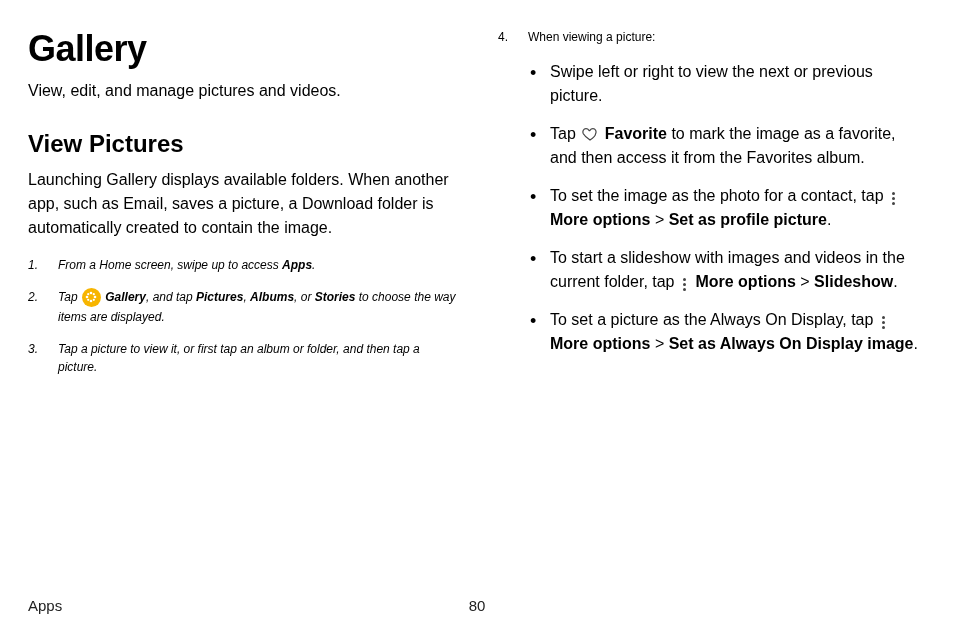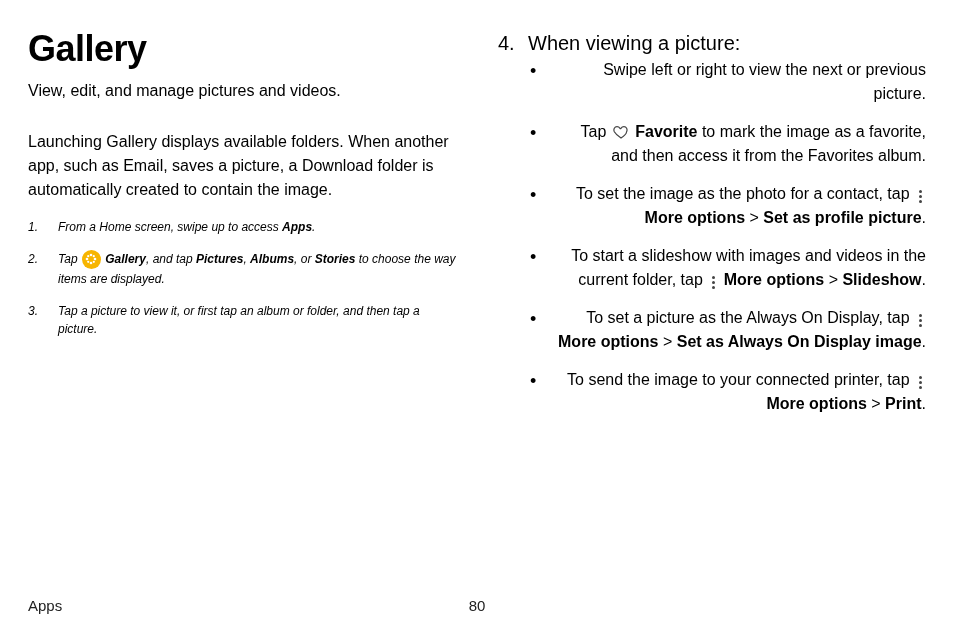--- a/index.html
+++ b/index.html
@@ -60,21 +60,20 @@
   }
   ol > li::before {
     content: counter(item) ".";
     position: absolute;
     left: 0;
     top: 0;
   }
   ul.bullets {
     list-style: none;
     padding-left: 0;
-    text-align: right;
   }
   ul.bullets > li {
     padding-left: 22px;
     position: relative;
     font-size: 16px;
     line-height: 1.5;
     margin-bottom: 14px;
   }
   ul.bullets > li::before {
     content: "•";
@@ -137,41 +136,43 @@
     font-size: 15px;
     color: #222;
   }
   .footer-section { flex: 0 0 auto; }
   .footer-page {
     position: absolute;
     left: 50%;
     transform: translateX(-50%);
   }
   .step4-header {
-    font-size: 20px;
-    line-height: 1.5;
+    font-size: 12px;
+    line-height: 1.5;
+    margin-bottom: 14px;
     padding-left: 30px;
     position: relative;
   }
   .step4-header::before {
     content: "4.";
     position: absolute;
     left: 0;
     top: 0;
   }
   .bullets-indent { padding-left: 30px; }
 </style>
 </head>
 <body>
 
 <div class="columns">
   <div class="col col-left">
     <h1>Gallery</h1>
     <div class="subtitle">View, edit, and manage pictures and videos.</div>
 
+    <h2>View Pictures</h2>
     <div class="section-desc">Launching Gallery displays available folders. When another app, such as Email, saves a picture, a Download folder is automatically created to contain the image.</div>
 
     <ol>
       <li>
         <span>From a Home screen, swipe up to access </span><span class="b">Apps</span><span>.</span>
       </li>
       <li>
         <span>Tap </span><span class="icon gallery-icon">
             <svg width="12" height="12" viewBox="0 0 12 12">
               <g fill="#fff">
@@ -218,27 +219,20 @@
               <span></span>
             </span> <span class="b">More options</span><span> &gt; </span><span class="b">Slideshow</span><span>.</span>
         </li>
         <li>
           <span> To set a picture as the Always On Display, tap </span><span class="icon more-icon">
               <span></span>
               <span></span>
               <span></span>
             </span> <span class="b">More options</span><span> &gt; </span><span class="b">Set as Always On Display image</span><span>.</span>
         </li>
-        <li>
-          <span>To send the image to your connected printer, tap </span><span class="icon more-icon">
-              <span></span>
-              <span></span>
-              <span></span>
-            </span> <span class="b">More options</span><span> &gt; </span><span class="b">Print</span><span>.</span>
-        </li>
       </ul>
     </div>
   </div>
 </div>
 
 <div class="footer">
   <div class="footer-section">Apps</div>
   <div class="footer-page">80</div>
 </div>
 

